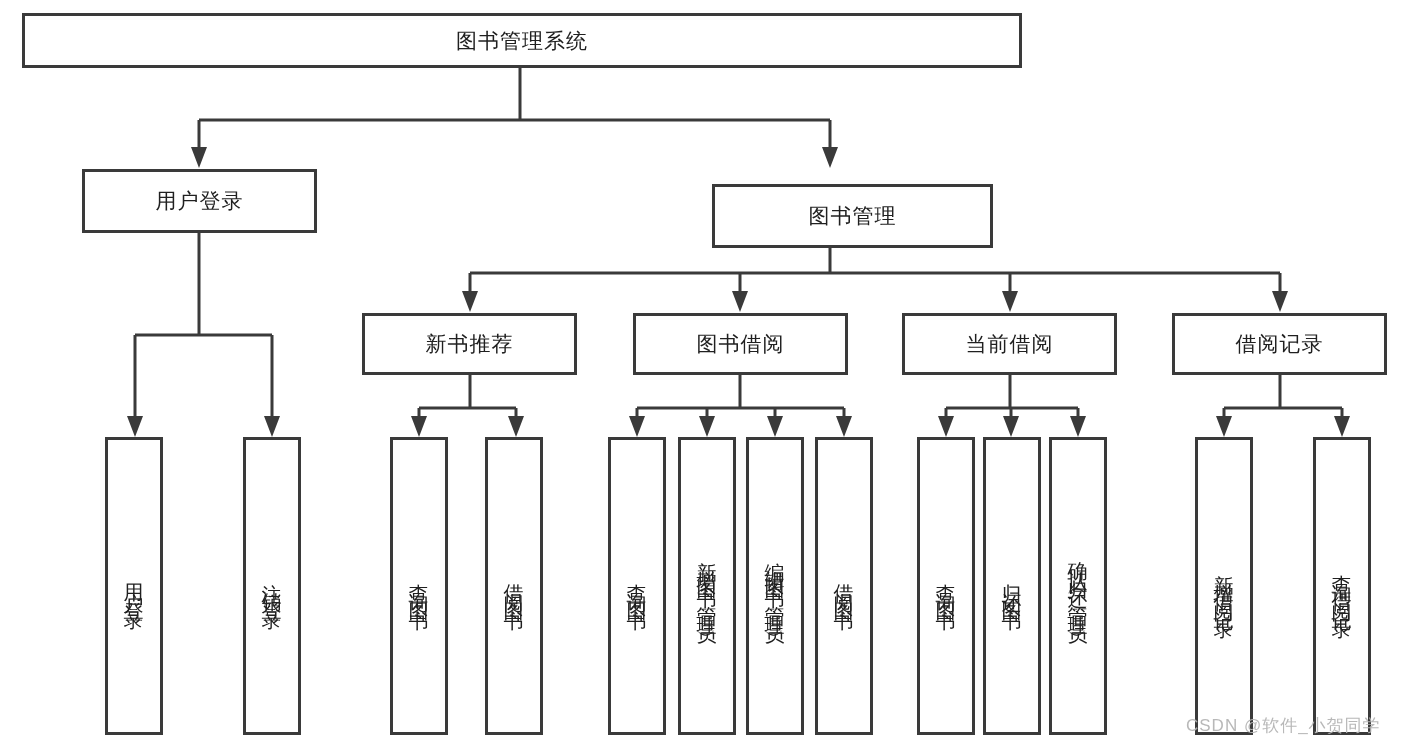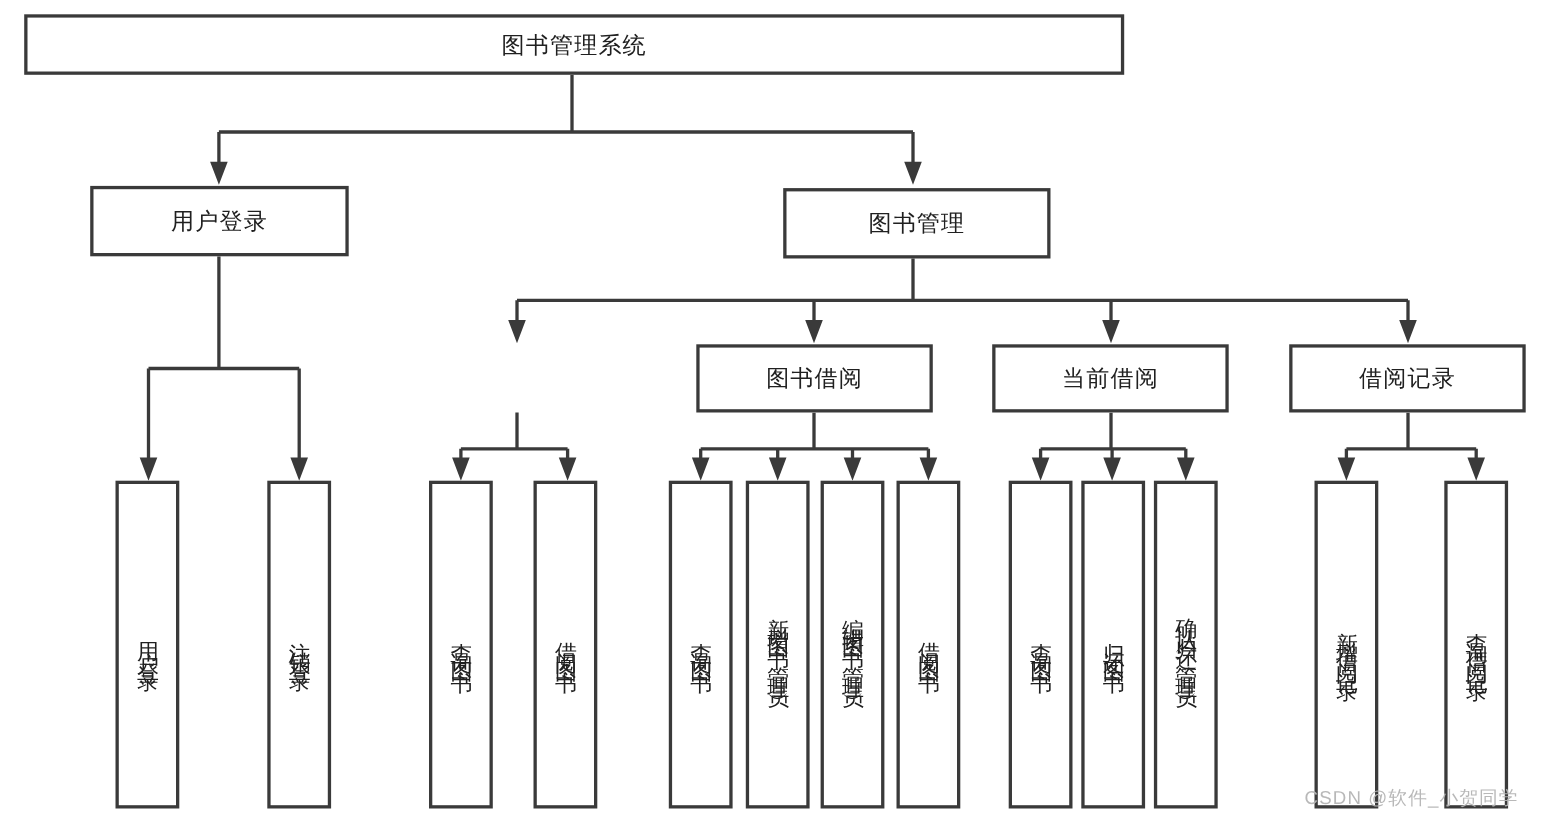--- a/index.html
+++ b/index.html
@@ -47,21 +47,21 @@
     font-size:17px;
     color:var(--watermark);
     letter-spacing:1px;
     white-space:nowrap;
     opacity:.95;
     z-index:5;
   }
   
   #n-root{left:22px;top:13px;width:1000px;height:55px;}
   #n-login{left:82px;top:169px;width:235px;height:64px;}
-  #n-mgmt{left:712px;top:171px;width:243px;height:64px;}
+  #n-mgmt{left:712px;top:184px;width:281px;height:64px;}
   #n-newrec{left:362px;top:313px;width:215px;height:62px;}
   #n-borrow{left:633px;top:313px;width:215px;height:62px;}
   #n-current{left:902px;top:313px;width:215px;height:62px;}
   #n-records{left:1172px;top:313px;width:215px;height:62px;}
   .leaf{top:437px;width:58px;height:298px;}
   #l-userlogin{left:105px;}
   #l-logout{left:243px;}
   #l-nr-query{left:390px;}
   #l-nr-borrow{left:485px;}
   #l-bb-query{left:608px;}
@@ -128,20 +128,23 @@
     <span>图书管理系统</span>
   </div>
 
   <div class="node h" id="n-login">
     <span>用户登录</span>
   </div>
   <div class="node h" id="n-mgmt">
     <span>图书管理</span>
   </div>
 
+  <div class="node h" id="n-newrec">
+    <span>新书推荐</span>
+  </div>
   <div class="node h" id="n-current">
     <span>当前借阅</span>
   </div>
   <div class="node h" id="n-borrow">
     <span>图书借阅</span>
   </div>
   <div class="node h" id="n-records">
     <span>借阅记录</span>
   </div>
 

